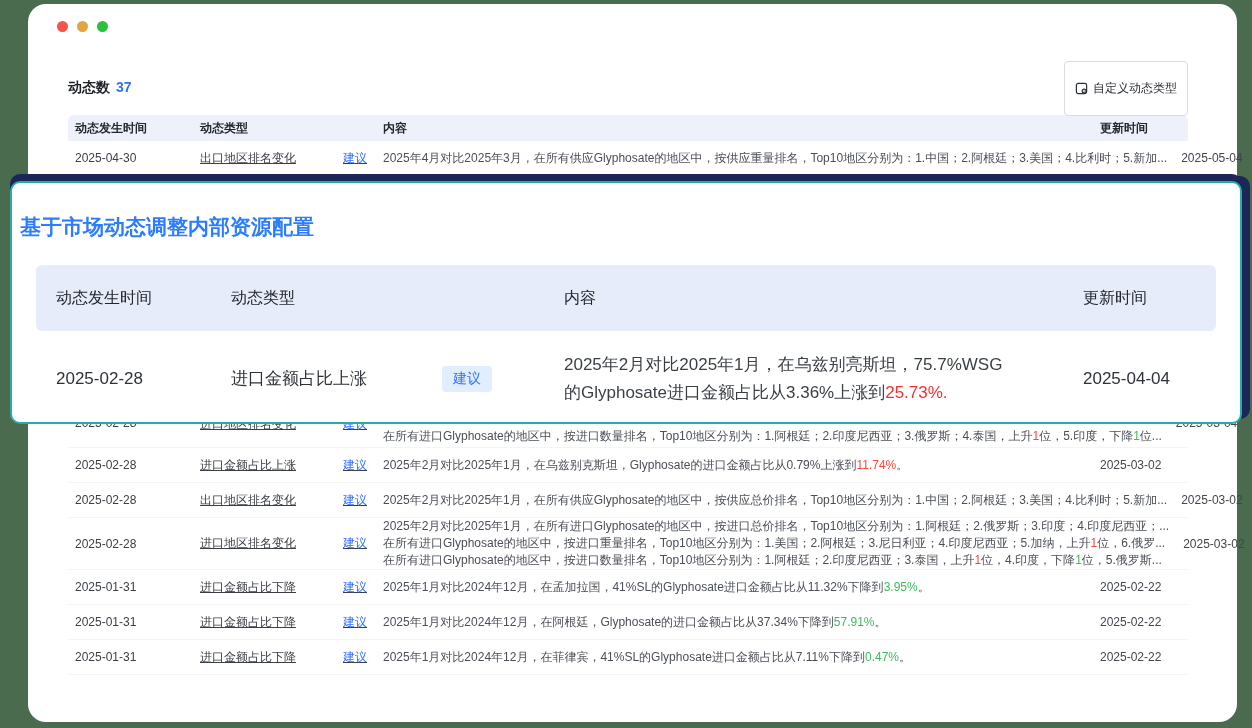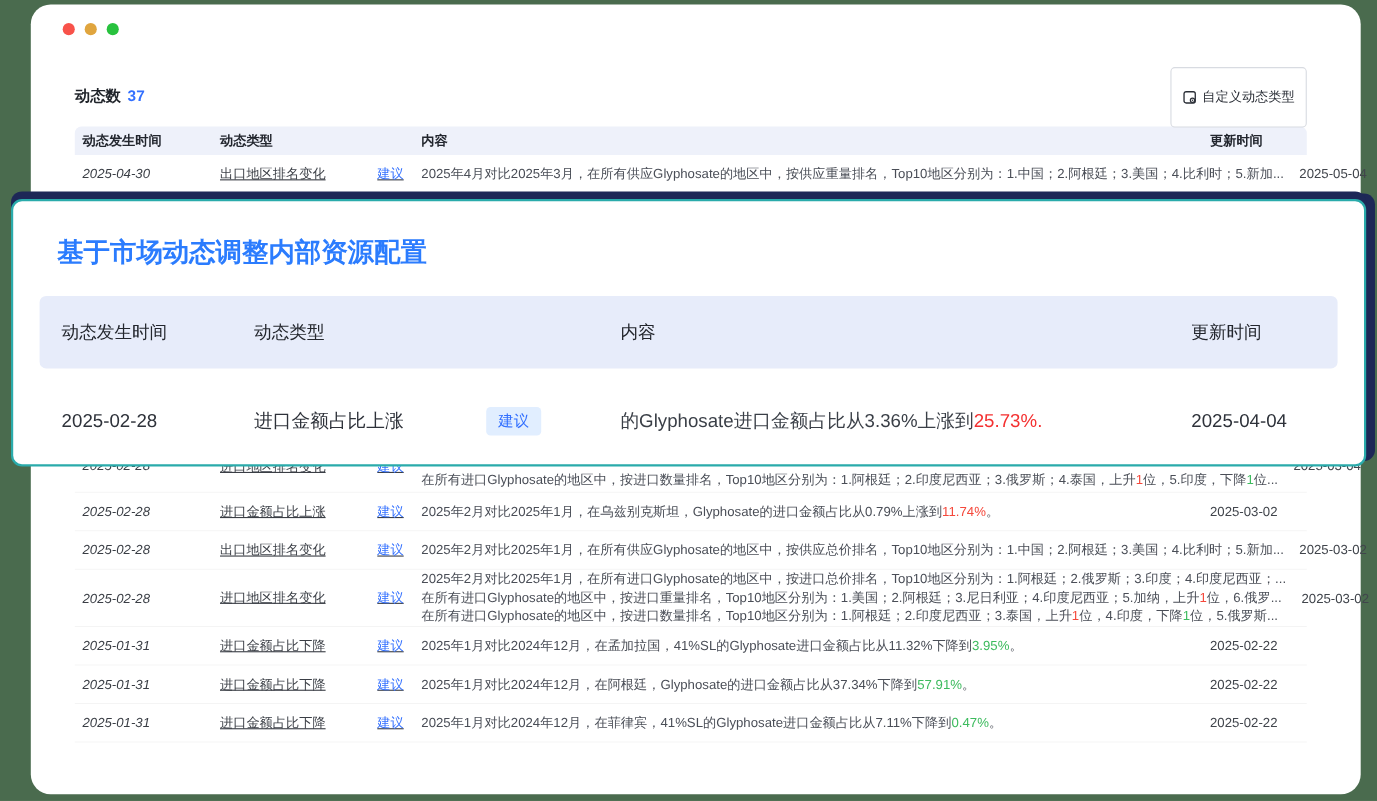--- a/index.html
+++ b/index.html
@@ -20,38 +20,38 @@
   .custom-btn{display:flex;align-items:center;gap:5px;padding:18px 10px;
     border:1px solid #d8dbe1;border-radius:4px;background:#fff;
     font-size:12px;color:#2a2e36;cursor:pointer;}
   
   .table{margin-top:12px;font-size:12px;}
   .thead,.tr{display:grid;grid-template-columns:132px 183px 1fr 88px;align-items:center;}
   .thead{height:26px;background:#eef1fa;border-radius:6px 6px 0 0;
     font-weight:600;color:#22262e;}
   .td,.th{box-sizing:border-box;}
   .th-date,.td-date{padding-left:7px;}
-  .td-date{color:#3a3e45;font-style:italic;}
+  .td-date{color:#3a3e45;}
   .td-type{display:flex;justify-content:space-between;padding-right:16px;color:#3a3e45;text-decoration:underline;}
   .tag{color:#3370ff;text-decoration:none;cursor:pointer;}
   .td-content{padding-right:14px;color:#4a4e57;}
   .td-update{color:#41454c;}
   .line{line-height:17px;min-height:17px;white-space:nowrap;overflow:hidden;}
   .tr{min-height:34px;border-bottom:1px solid rgba(0,0,0,0.045);}
   .tbody .tr:nth-child(2){margin-top:226px;}   
   .tr.partial{height:45px;align-items:flex-start;}
   .tr.partial .td-date,.tr.partial .td-type,.tr.partial .td-update{padding-top:14px;}
   .tr.partial .td-content{padding-top:9px;}
   .c-red{color:#f5483b;text-align:right;}
   .c-green{color:#3dbb5e;}
   
   .overlay{position:absolute;left:10px;top:181px;width:1232px;height:243px;
     box-sizing:border-box;background:#ffffff;border:2px solid #2aabab;border-radius:10px;
     box-shadow:0 -7px 0 0 #1d2757, 8px -5px 0 0 #1d2757;}
-  .ov-title{margin:30px 0 0 40px;font-size:24px;font-weight:700;color:#2b7cfe;}
+  .ov-title{margin:30px 0 0 8px;font-size:21px;font-weight:700;color:#2b7cfe;}
   .ov-head,.ov-row{display:grid;grid-template-columns:175px 333px 519px 1fr;
     align-items:center;margin:0 24px;padding:0 20px;box-sizing:border-box;}
   .ov-head{margin-top:24px;height:66px;background:#e7ecfa;border-radius:6px;
     font-size:16px;color:#23262d;}
   .ov-row{height:95px;font-size:17px;color:#2e323a;}
   .ov-type{display:flex;align-items:center;}
   .ov-badge{margin-left:auto;margin-right:72px;background:#e1eeff;color:#3370ff;
     font-size:14px;padding:4px 11px;border-radius:4px;cursor:pointer;}
   .ov-content{color:#3a3f47;}
   .ov-content .line{line-height:28px;min-height:28px;font-size:17px;}
@@ -195,17 +195,18 @@
     <div>内容</div>
     <div>更新时间</div>
   </div>
   <div class="ov-row">
     <div>2025-02-28</div>
     <div class="ov-type">
       <span>进口金额占比上涨</span>
       <span class="ov-badge">建议</span>
     </div>
     <div class="ov-content">
+        <div class="line"><span>2025年2月对比2025年1月，在乌兹别亮斯坦，75.7%WSG</span></div>
         <div class="line"><span>的Glyphosate进口金额占比从3.36%上涨到</span><span class="c-red">25.73%.</span></div>
       </div>
     <div>2025-04-04</div>
   </div>
 </div>
 
 </body></html>

